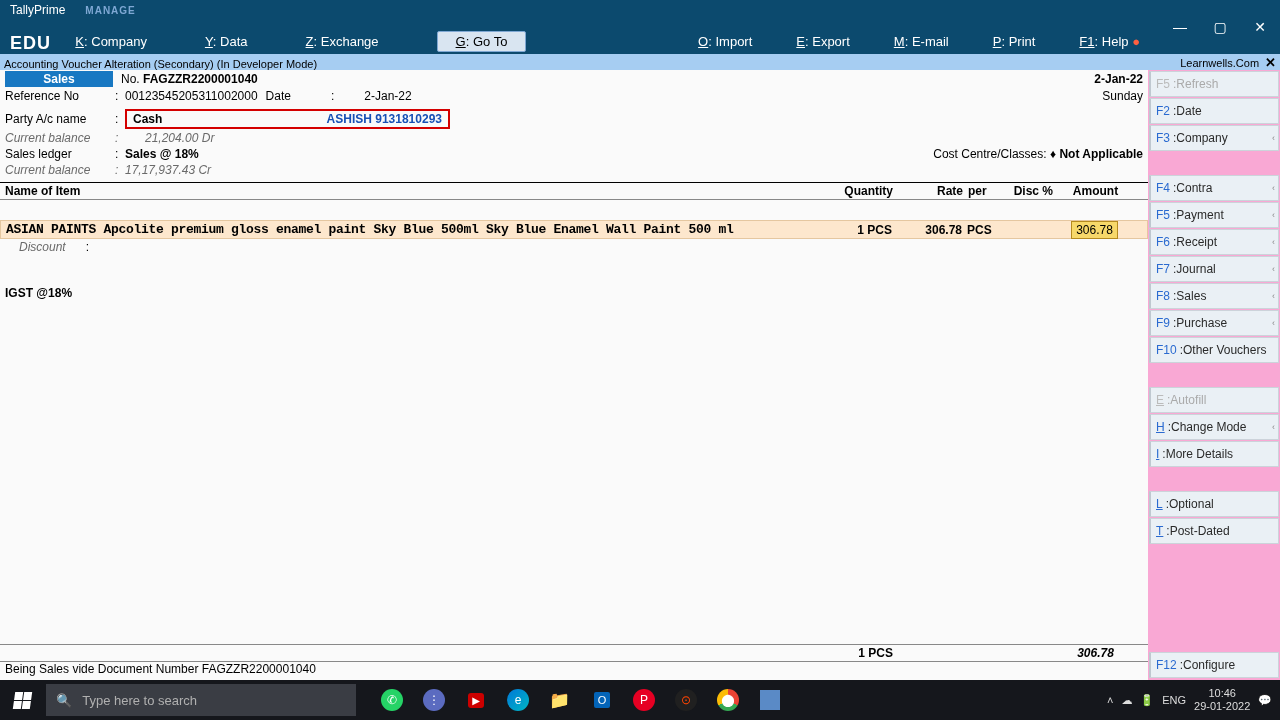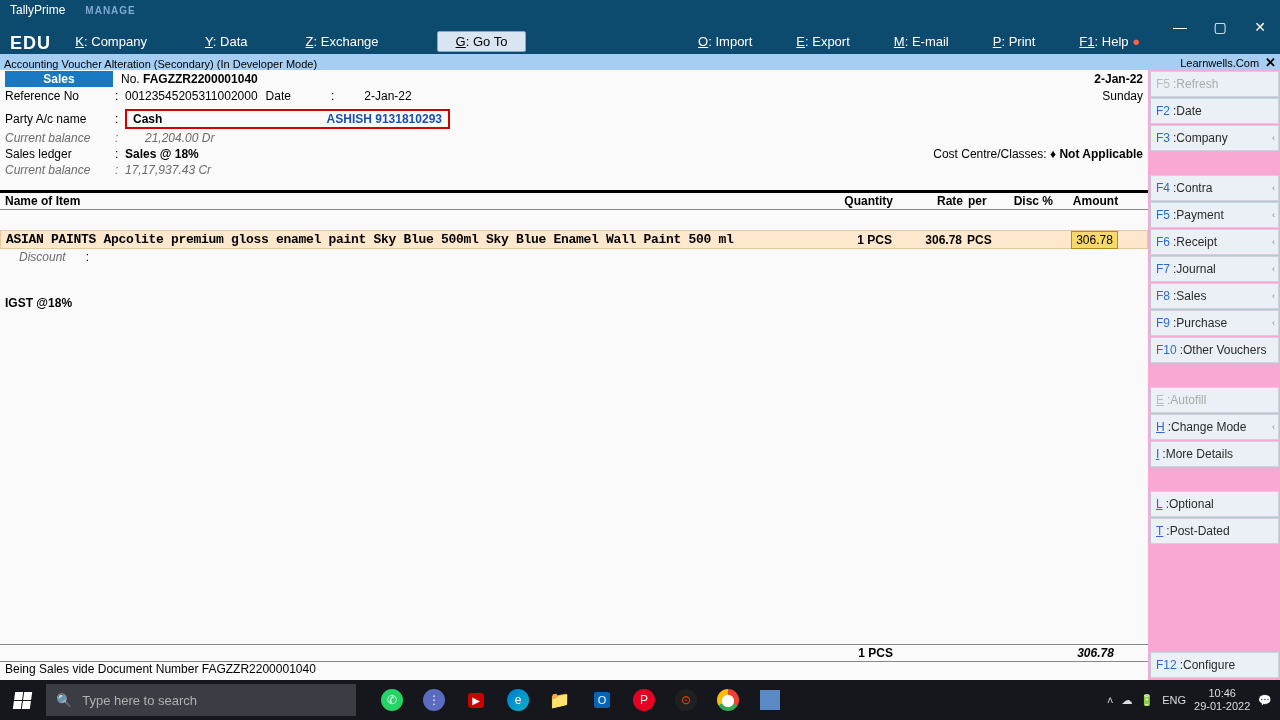--- a/index.html
+++ b/index.html
@@ -45,21 +45,21 @@
 .datehdr { margin-left:auto; font-weight:bold; }
 .reflbl { width:110px; }
 .colonval { display:flex; }
 .colonval .c { width:10px; }
 .party-box { border:2px solid #d40000; padding:1px 6px; display:flex; width:325px; }
 .party-box .b { font-weight:bold; }
 .party-box .ash { color:#1750b5; font-weight:bold; margin-left:auto; }
 .ital { font-style:italic; color:#6a6a6a; }
 .salesledger { font-weight:bold; }
 .costcentre { margin-left:auto; }
-.thead { border-top:3px solid #000000; border-bottom:1px solid #888; font-weight:bold; margin-top:12px; }
+.thead { border-top:1px solid #000000; border-bottom:1px solid #888; font-weight:bold; margin-top:4px; }
 .itemname { flex:1; }
 .qty { width:80px; text-align:right; }
 .rate { width:70px; text-align:right; }
 .per { width:40px; text-align:left; padding-left:5px; }
 .disc { width:50px; text-align:right; }
 .amt { width:90px; text-align:center; padding-right:5px; }
 .itemline { background:#fde7cd; border:1px solid #e5c7a0; margin-top:20px; }
 .itemdesc { font-size:13px; font-weight:bold; font-family:Liberation Mono, monospace; letter-spacing:-0.3px; }
 .amtcell { background:#f7d86a; border:1px solid #b58a1e; padding:1px 4px; font-weight:normal; }
 .igst { font-weight:bold; margin-top:30px; }

